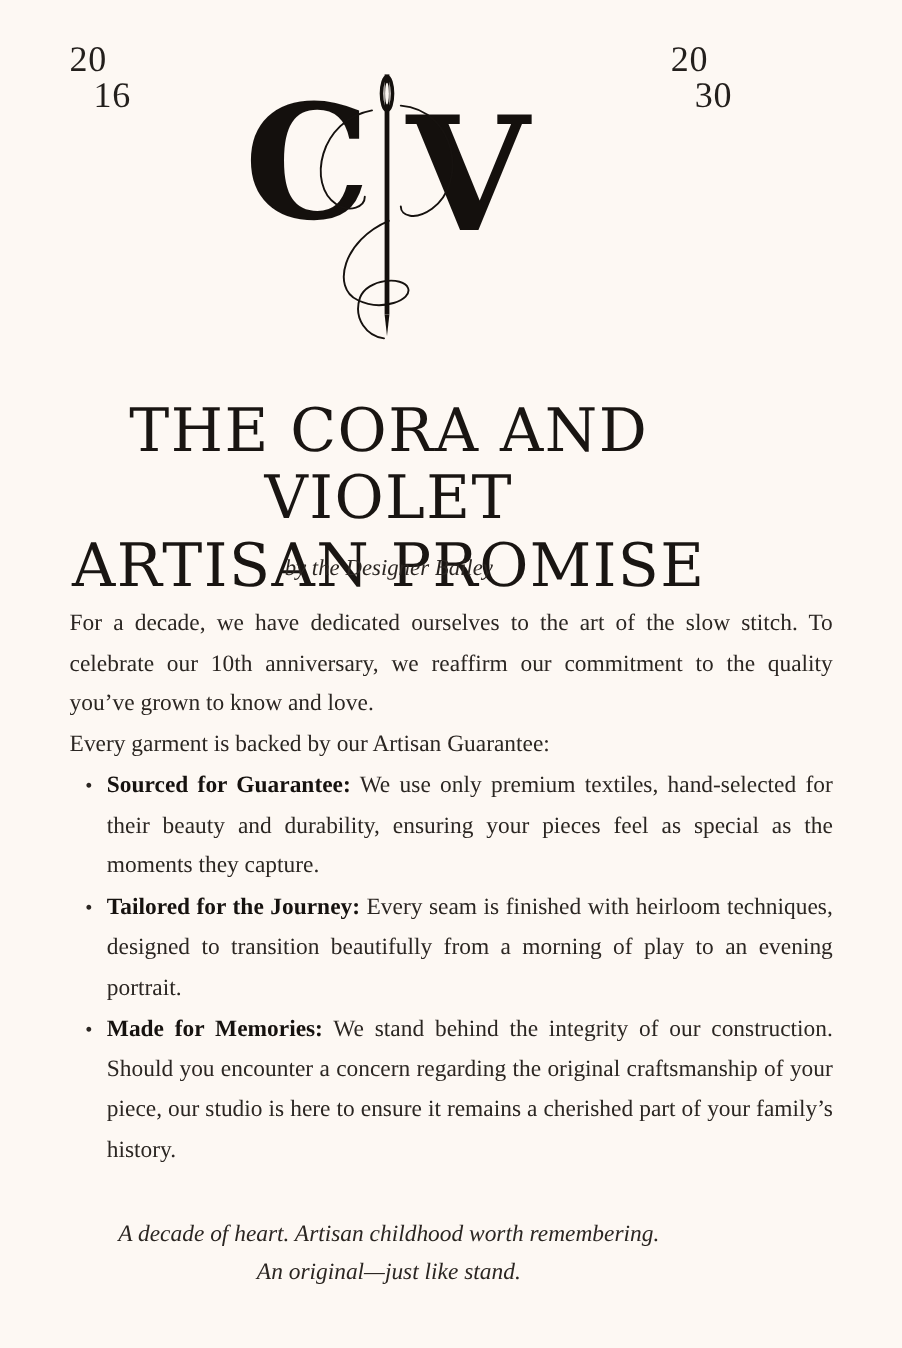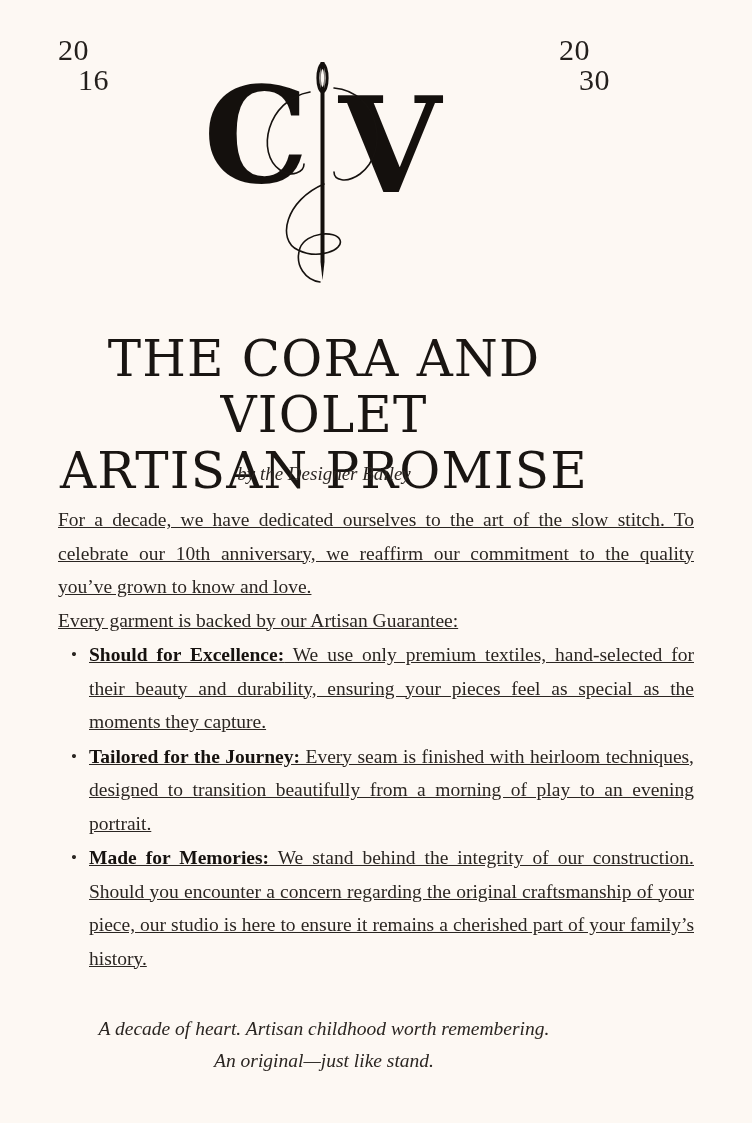--- a/index.html
+++ b/index.html
@@ -104,21 +104,20 @@
     font-size: 19px;
     color: #2b2622;
   }
 
   
   .body-block {
     position: absolute;
     left: 58px;
     width: 636px;
     top: 503px;
-    text-decoration: underline;
   }
   .body-block p {
     margin: 0;
     font-size: 19.5px;
     line-height: 33.5px;
     text-align: justify;
     text-justify: inter-word;
     color: #2b2622;
   }
   .body-block p.last-of-para { text-align: left; }
@@ -210,21 +209,21 @@
   </h1>
 
   <div class="byline">by the Designer Bailey</div>
 
   <div class="body-block">
     <p>For a decade, we have dedicated ourselves to the art of the slow stitch. To celebrate our 10th anniversary, we reaffirm our commitment to the quality you’ve grown to know and love.</p>
     <p class="last-of-para">Every garment is backed by our Artisan Guarantee:</p>
 
     <ul class="guarantee-list">
       <li>
-        <span class="lead">Should for Excellence:</span><span> We use only premium textiles, hand-selected for their beauty and durability, ensuring your pieces feel as special as the moments they capture.</span>
+        <span class="lead">Sourced for Guarantee:</span><span> We use only premium textiles, hand-selected for their beauty and durability, ensuring your pieces feel as special as the moments they capture.</span>
       </li>
       <li>
         <span class="lead">Tailored for the Journey:</span><span> Every seam is finished with heirloom techniques, designed to transition beautifully from a morning of play to an evening portrait.</span>
       </li>
       <li>
         <span class="lead">Made for Memories:</span><span> We stand behind the integrity of our construction. Should you encounter a concern regarding the original craftsmanship of your piece, our studio is here to ensure it remains a cherished part of your family’s history.</span>
       </li>
     </ul>
   </div>
 

